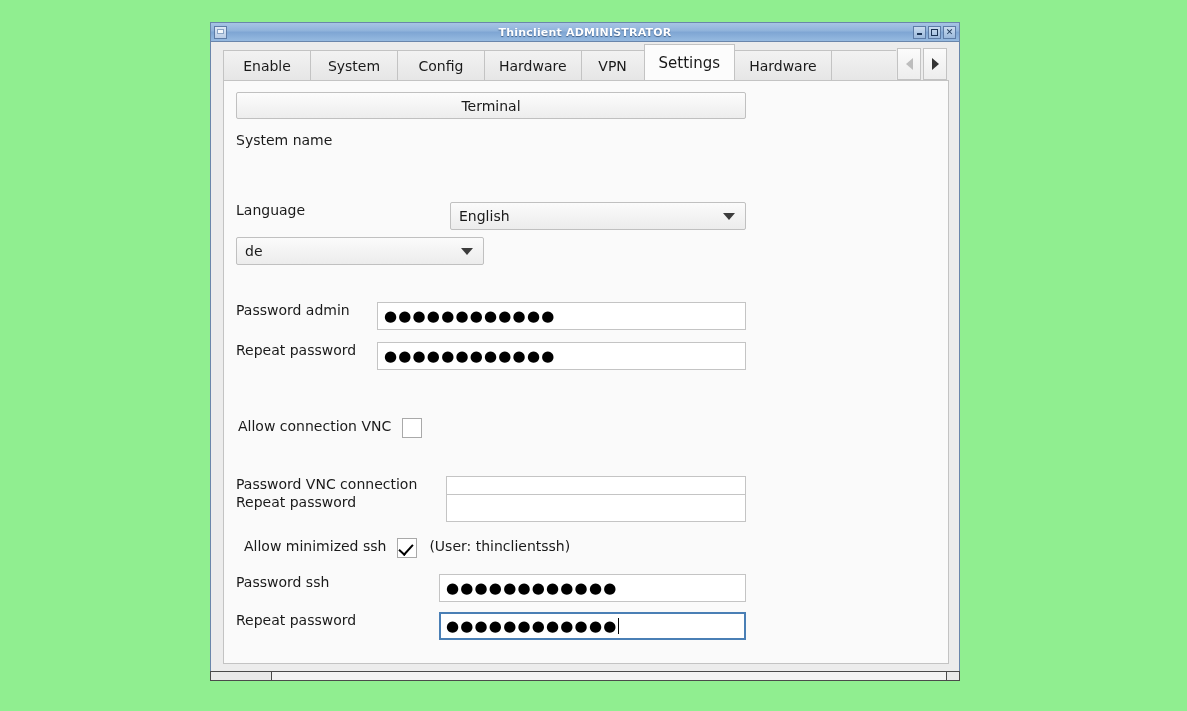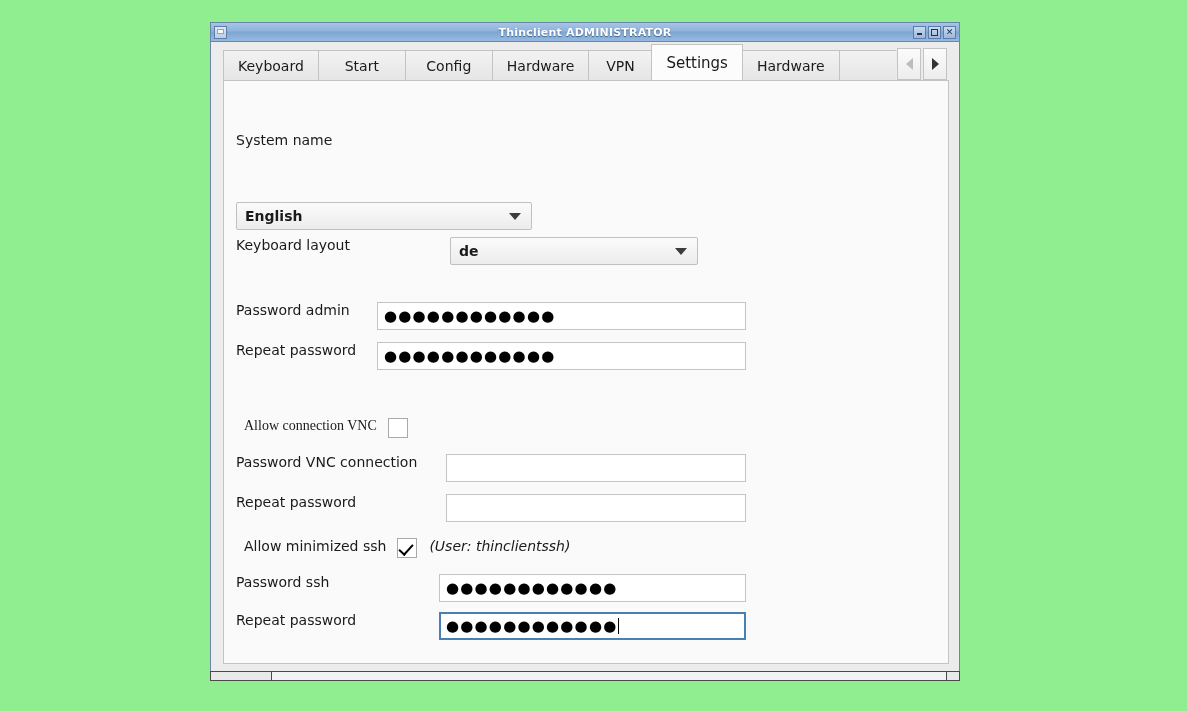--- a/index.html
+++ b/index.html
@@ -251,21 +251,20 @@
     border: 1px solid #c0c0c0;
     border-radius: 2px;
     box-sizing: border-box;
     height: 28px;
     display: flex;
     align-items: center;
     padding: 0 8px;
     font-size: 14px;
     color: #1a1a1a;
     position: relative;
-    font-weight: bold;
   }
   .combo .caret-down {
     position: absolute;
     right: 10px;
     width: 0; height: 0;
     border-left: 6px solid transparent;
     border-right: 6px solid transparent;
     border-top: 7px solid #3c3c3c;
   }
   .cbox {
@@ -285,21 +284,20 @@
     width: 6px;
     height: 12px;
     border: solid #000;
     border-width: 0 2.4px 2.4px 0;
     transform: rotate(42deg);
   }
   .note {
     font-size: 14px;
     color: #1a1a1a;
     margin-left: 12px;
-    font-style: italic;
   }
 
   
   #bottom-scroll {
     position: absolute;
     left: 210px;
     top: 671px;
     width: 750px;
     height: 10px;
     background: #e9e9e9;
@@ -341,24 +339,24 @@
           <span class="g-max"></span>
         </div>
       <div class="tb-btn">
           <span class="g-close">✕</span>
         </div>
     </div>
   </div>
 
   <div id="tabbar">
     <div class="tab">
-        <span>Keyboard</span>
+        <span>Enable</span>
       </div>
     <div class="tab">
-        <span>Start</span>
+        <span>System</span>
       </div>
     <div class="tab">
         <span>Config</span>
       </div>
     <div class="tab">
         <span>Hardware</span>
       </div>
     <div class="tab" style="min-width:64px">
         <span>VPN</span>
       </div>
@@ -372,61 +370,64 @@
     <div class="tab-nav">
         <span class="arrow-l"></span>
       </div>
     <div class="tab-nav" style="margin-right:12px">
         <span class="arrow-r"></span>
       </div>
   </div>
 
   <div id="content">
 
+    <div class="terminal-btn">
+      <span>Terminal</span>
+    </div>
 
     <div class="row" style="left:12px; top:51px;">
       <span class="lbl" style="width:212px">System name</span>
     </div>
 
 
     <div class="row" style="left:12px; top:121px;">
+      <span class="lbl" style="width:214px">Language</span>
       <span class="combo" style="width:296px">
         <span>English</span>
         <span class="caret-down"></span>
       </span>
     </div>
 
     <div class="row" style="left:12px; top:156px;">
-      <span class="lbl" style="width:214px">Keyboard layout</span>
       <span class="combo" style="width:248px">
         <span>de</span>
         <span class="caret-down"></span>
       </span>
     </div>
 
     <div class="row" style="left:12px; top:221px;">
       <span class="lbl" style="width:141px">Password admin</span>
       <span class="txtfield" style="width:369px">
         <span class="dots">●●●●●●●●●●●●</span>
       </span>
     </div>
 
     <div class="row" style="left:12px; top:261px;">
       <span class="lbl" style="width:141px">Repeat password</span>
       <span class="txtfield" style="width:369px">
         <span class="dots">●●●●●●●●●●●●</span>
       </span>
     </div>
 
-    <div class="row" style="left:20px; top:337px;font-family:Liberation Serif, serif;">
+    <div class="row" style="left:14px; top:337px;">
       <span class="lbl">Allow connection VNC</span>
       <span class="cbox" style="margin-left:11px"></span>
     </div>
 
-    <div class="row" style="left:12px; top:373px;">
+    <div class="row" style="left:12px; top:395px;">
       <span class="lbl" style="width:210px">Password VNC connection</span>
       <span class="txtfield" style="width:300px">
         <span class="dots"></span>
       </span>
     </div>
 
     <div class="row" style="left:12px; top:413px;">
       <span class="lbl" style="width:210px">Repeat password</span>
       <span class="txtfield" style="width:300px">
         <span class="dots"></span>

